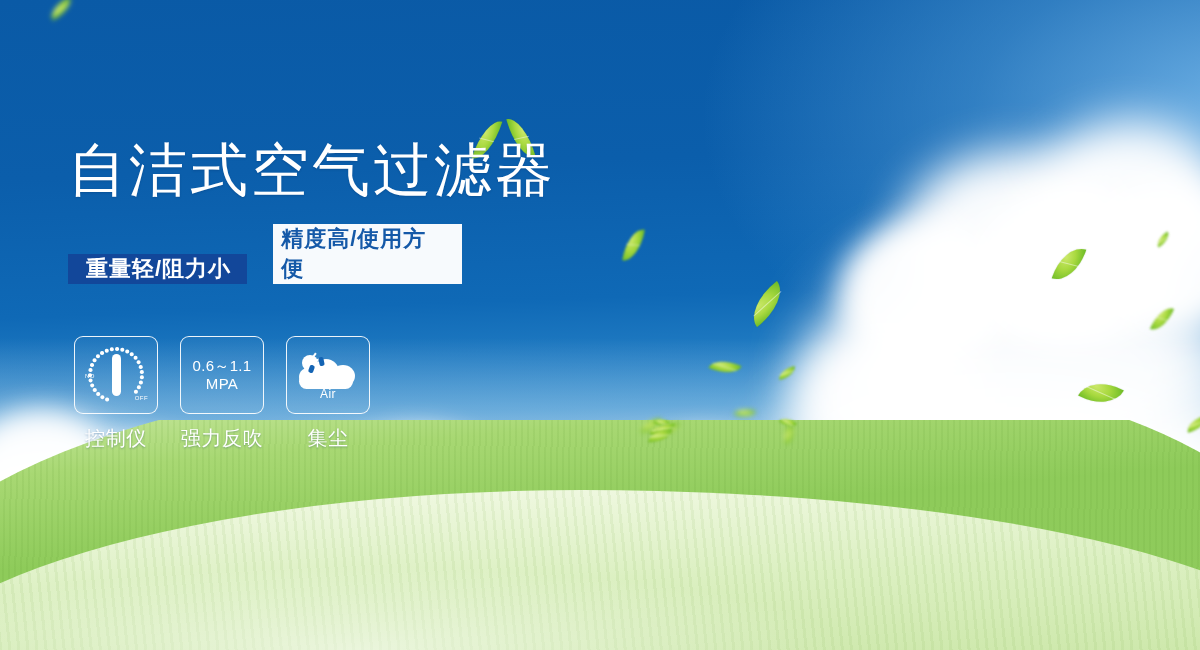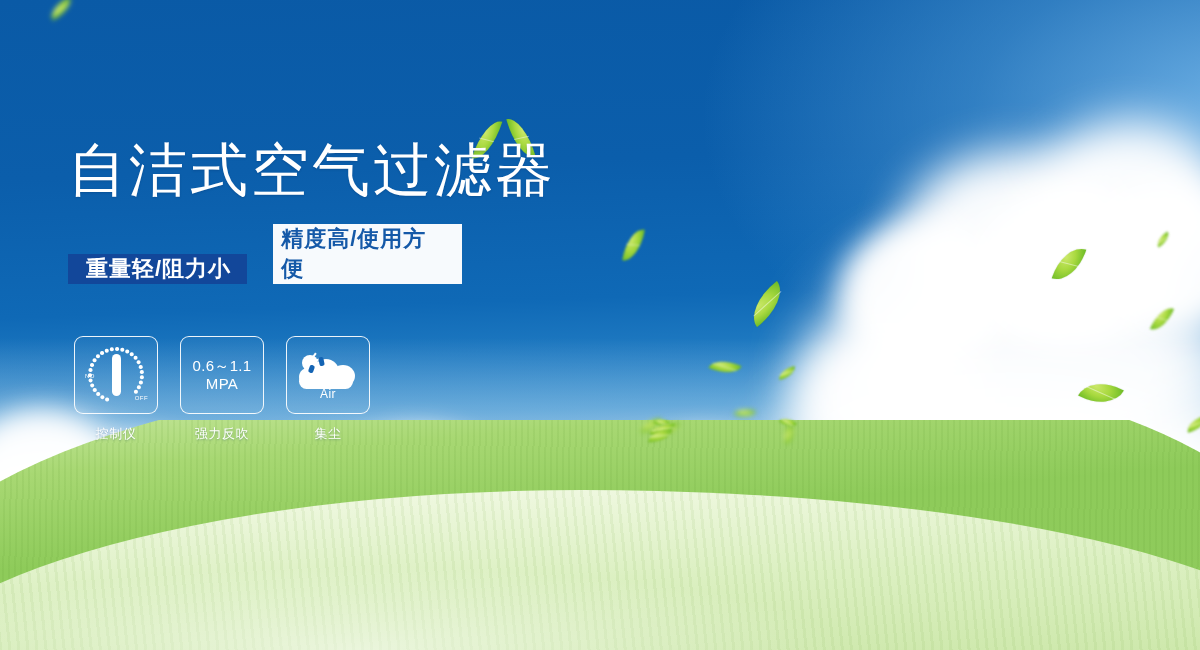--- a/index.html
+++ b/index.html
@@ -128,21 +128,21 @@
     border:1.6px solid rgba(255,255,255,.92);
     border-radius:9px;
     display:flex; flex-direction:column;
     align-items:center; justify-content:center;
     color:#ffffff;
     background:rgba(255,255,255,.04);
   }
   .tile-text { font-size:15px; line-height:1.22; text-align:center; letter-spacing:.3px; }
   .feature-label {
     margin-top:11px;
-    color:#ffffff; font-size:13px; letter-spacing:.6px;
+    color:#ffffff; font-size:20px; letter-spacing:.6px;
     white-space:nowrap;
     text-shadow:0 1px 2px rgba(0,50,100,.3);
   }
 
   
   .gauge { position:relative; width:60px; height:60px; }
   .gauge .dot {
     position:absolute; width:3.6px; height:3.6px; border-radius:50%;
     background:#fff; left:50%; top:50%; margin:-1.8px;
   }

